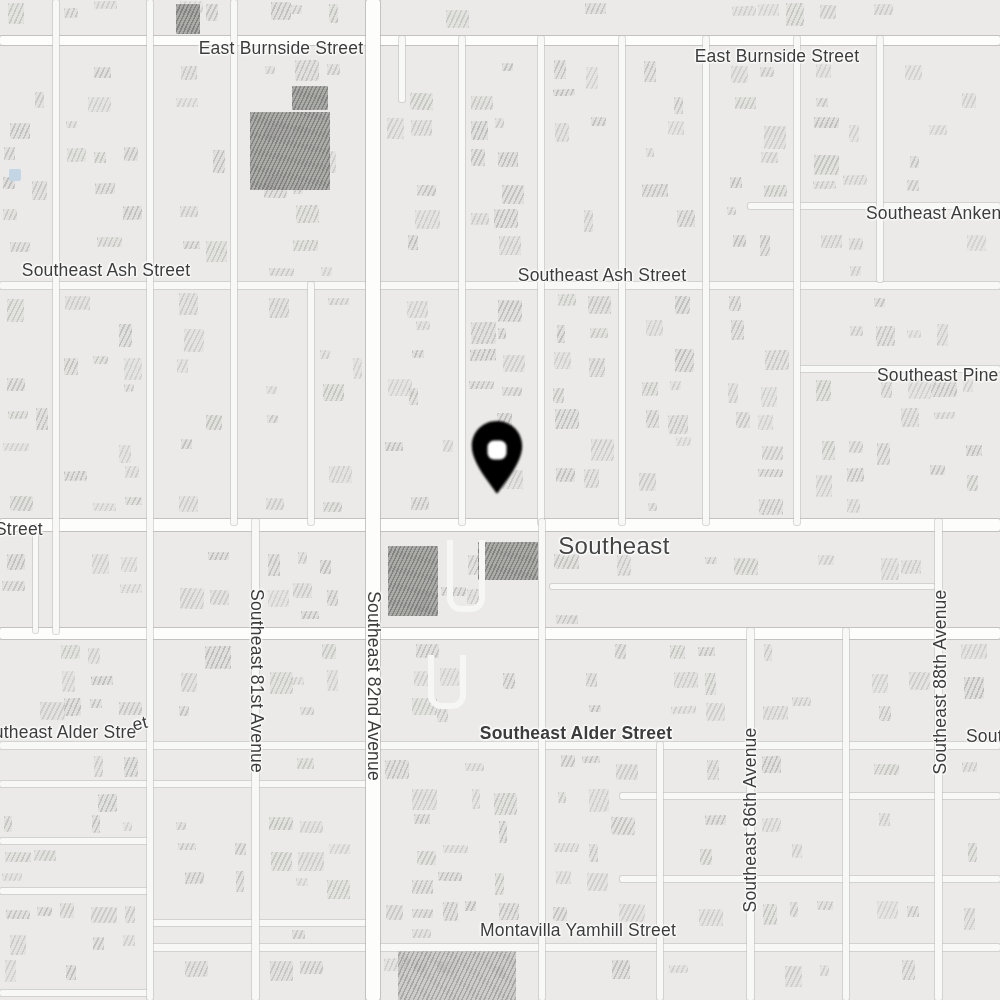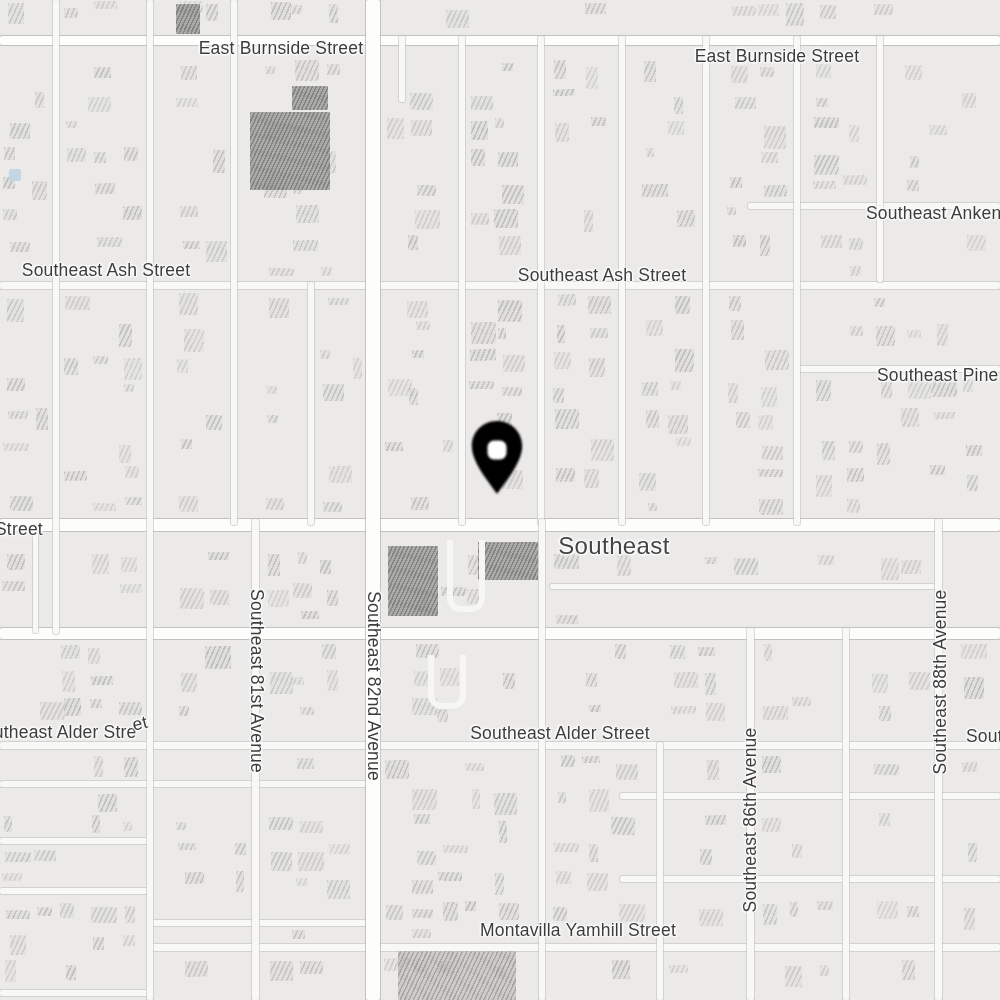--- a/index.html
+++ b/index.html
@@ -455,21 +455,21 @@
       <div class="lbl" style="left: 777px; top: 56px; transform: translate(-50%, -50%);">East Burnside Street</div>
       <div class="lbl" style="left: 866px; top: 213px; transform: translateY(-50%);">Southeast Ankeny Street</div>
       <div class="lbl" style="left: 106px; top: 270px; transform: translate(-50%, -50%);">Southeast Ash Street</div>
       <div class="lbl" style="left: 602px; top: 275px; transform: translate(-50%, -50%);">Southeast Ash Street</div>
       <div class="lbl" style="left: 877px; top: 375px; transform: translateY(-50%);">Southeast Pine Street</div>
       <div class="lbl" style="left: -5px; top: 529px; transform: translateY(-50%);">Street</div>
       <div class="lbl big" style="left: 614px; top: 546px; transform: translate(-50%, -50%);">Southeast</div>
       <div class="lbl" style="left: 256px; top: 681px; transform: translate(-50%, -50%) rotate(90deg);">Southeast 81st Avenue</div>
       <div class="lbl" style="left: 373px; top: 686px; transform: translate(-50%, -50%) rotate(90deg);">Southeast 82nd Avenue</div>
       <div class="lbl" style="left: -28px; top: 732px; transform: translateY(-50%);"><span>Southeast Alder Stre</span><span class="tail">et</span></div>
-      <div class="lbl" style="left: 560px; top: 733px; transform: translate(-50%, -50%);">Southeast Alder Street</div>
+      <div class="lbl" style="left: 576px; top: 733px; transform: translate(-50%, -50%); font-weight: bold;">Southeast Alder Street</div>
       <div class="lbl" style="left: 750px; top: 820px; transform: translate(-50%, -50%) rotate(-90deg);">Southeast 86th Avenue</div>
       <div class="lbl" style="left: 940px; top: 682px; transform: translate(-50%, -50%) rotate(-90deg);">Southeast 88th Avenue</div>
       <div class="lbl" style="left: 578px; top: 930px; transform: translate(-50%, -50%);">Montavilla Yamhill Street</div>
       <div class="lbl" style="left: 966px; top: 736px; transform: translateY(-50%);">Southeast</div>
     </div>
   <svg id="pin" width="56" height="80" viewBox="0 0 56 80">
     <path d="M28 1 C13.6 1 2.8 12 2.8 26.2 c0 10.8 7.6 23 14.6 33 4.6 6.6 10.6 14.6 10.6 14.6 s6-8 10.6-14.6 c7-10 14.6-22.2 14.6-33 C53.2 12 42.4 1 28 1 Z" fill="#000000"></path>
     <rect x="18.5" y="20.5" width="19" height="19" rx="6.5" fill="#ffffff"></rect>
   </svg>
 </div>

